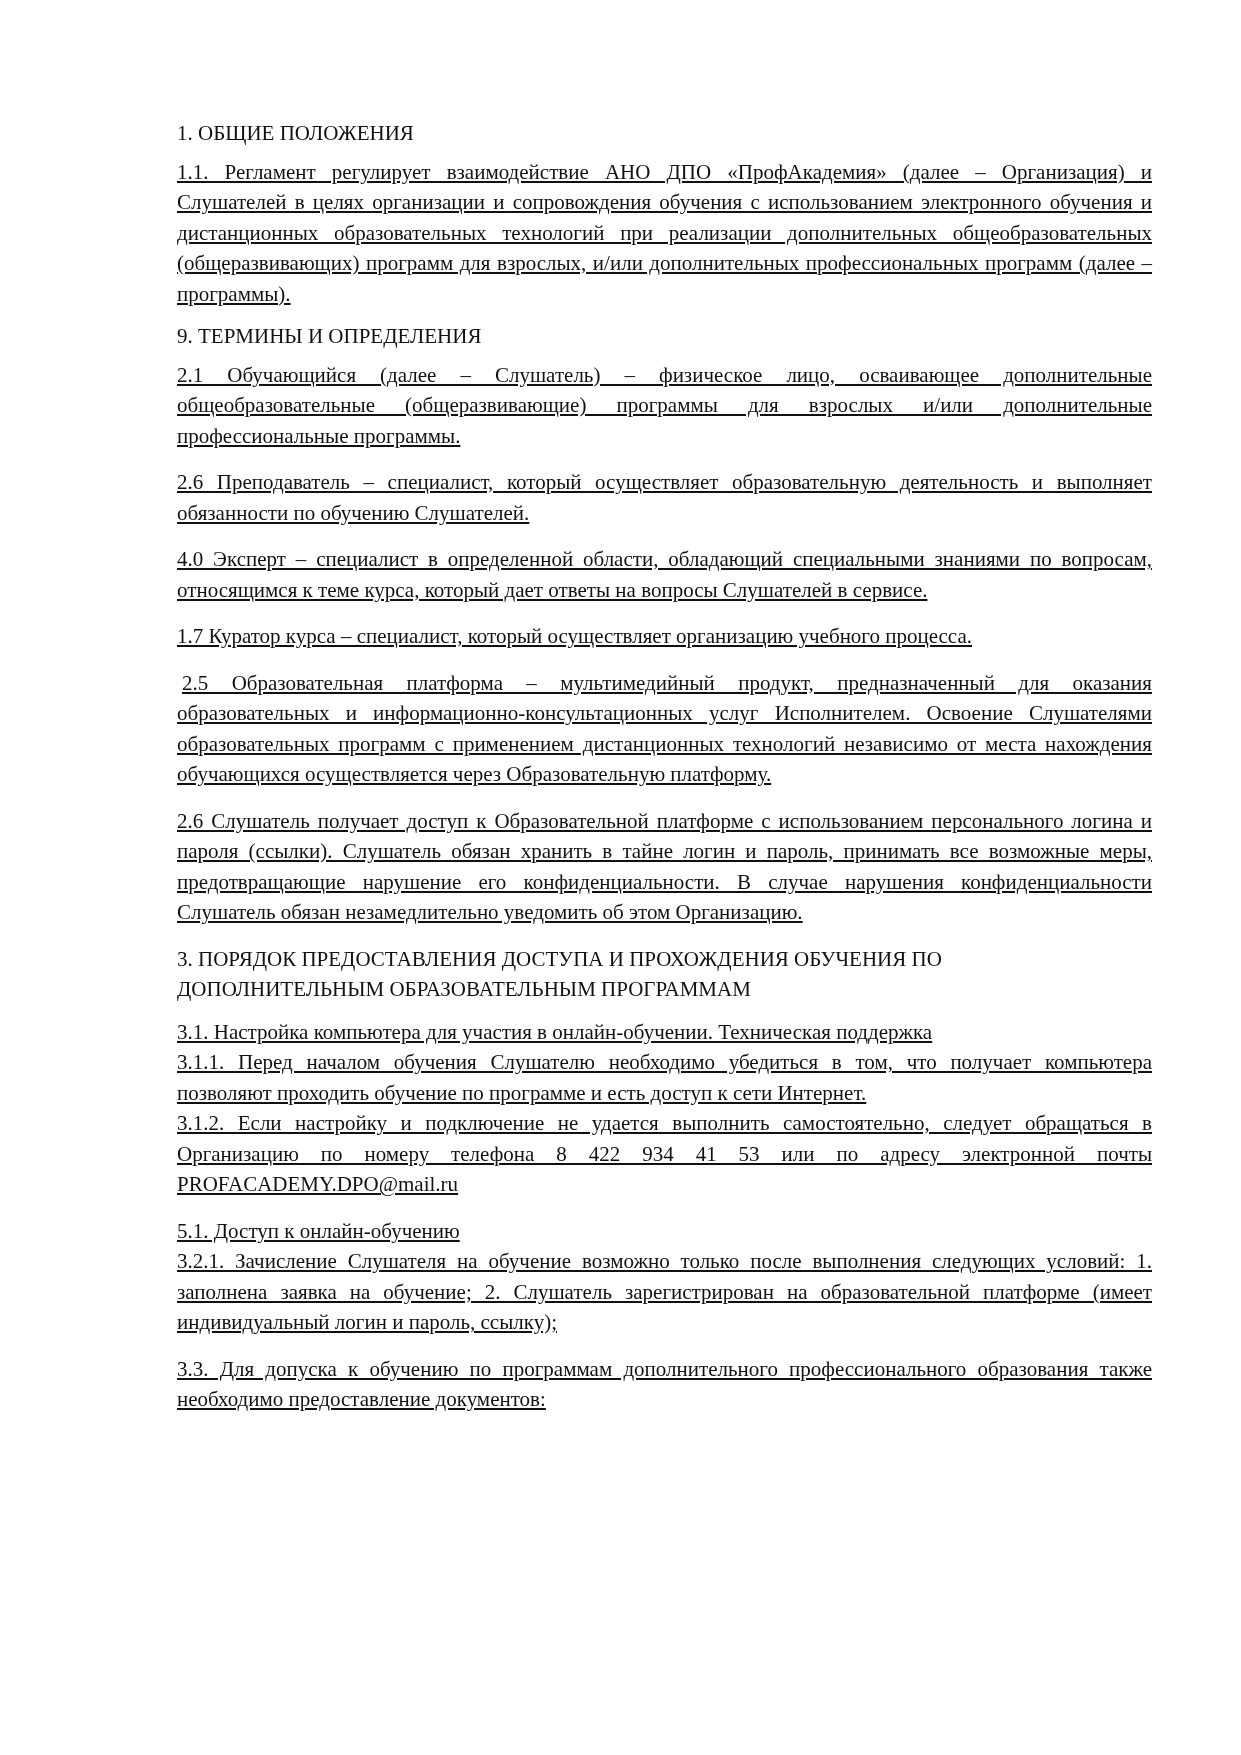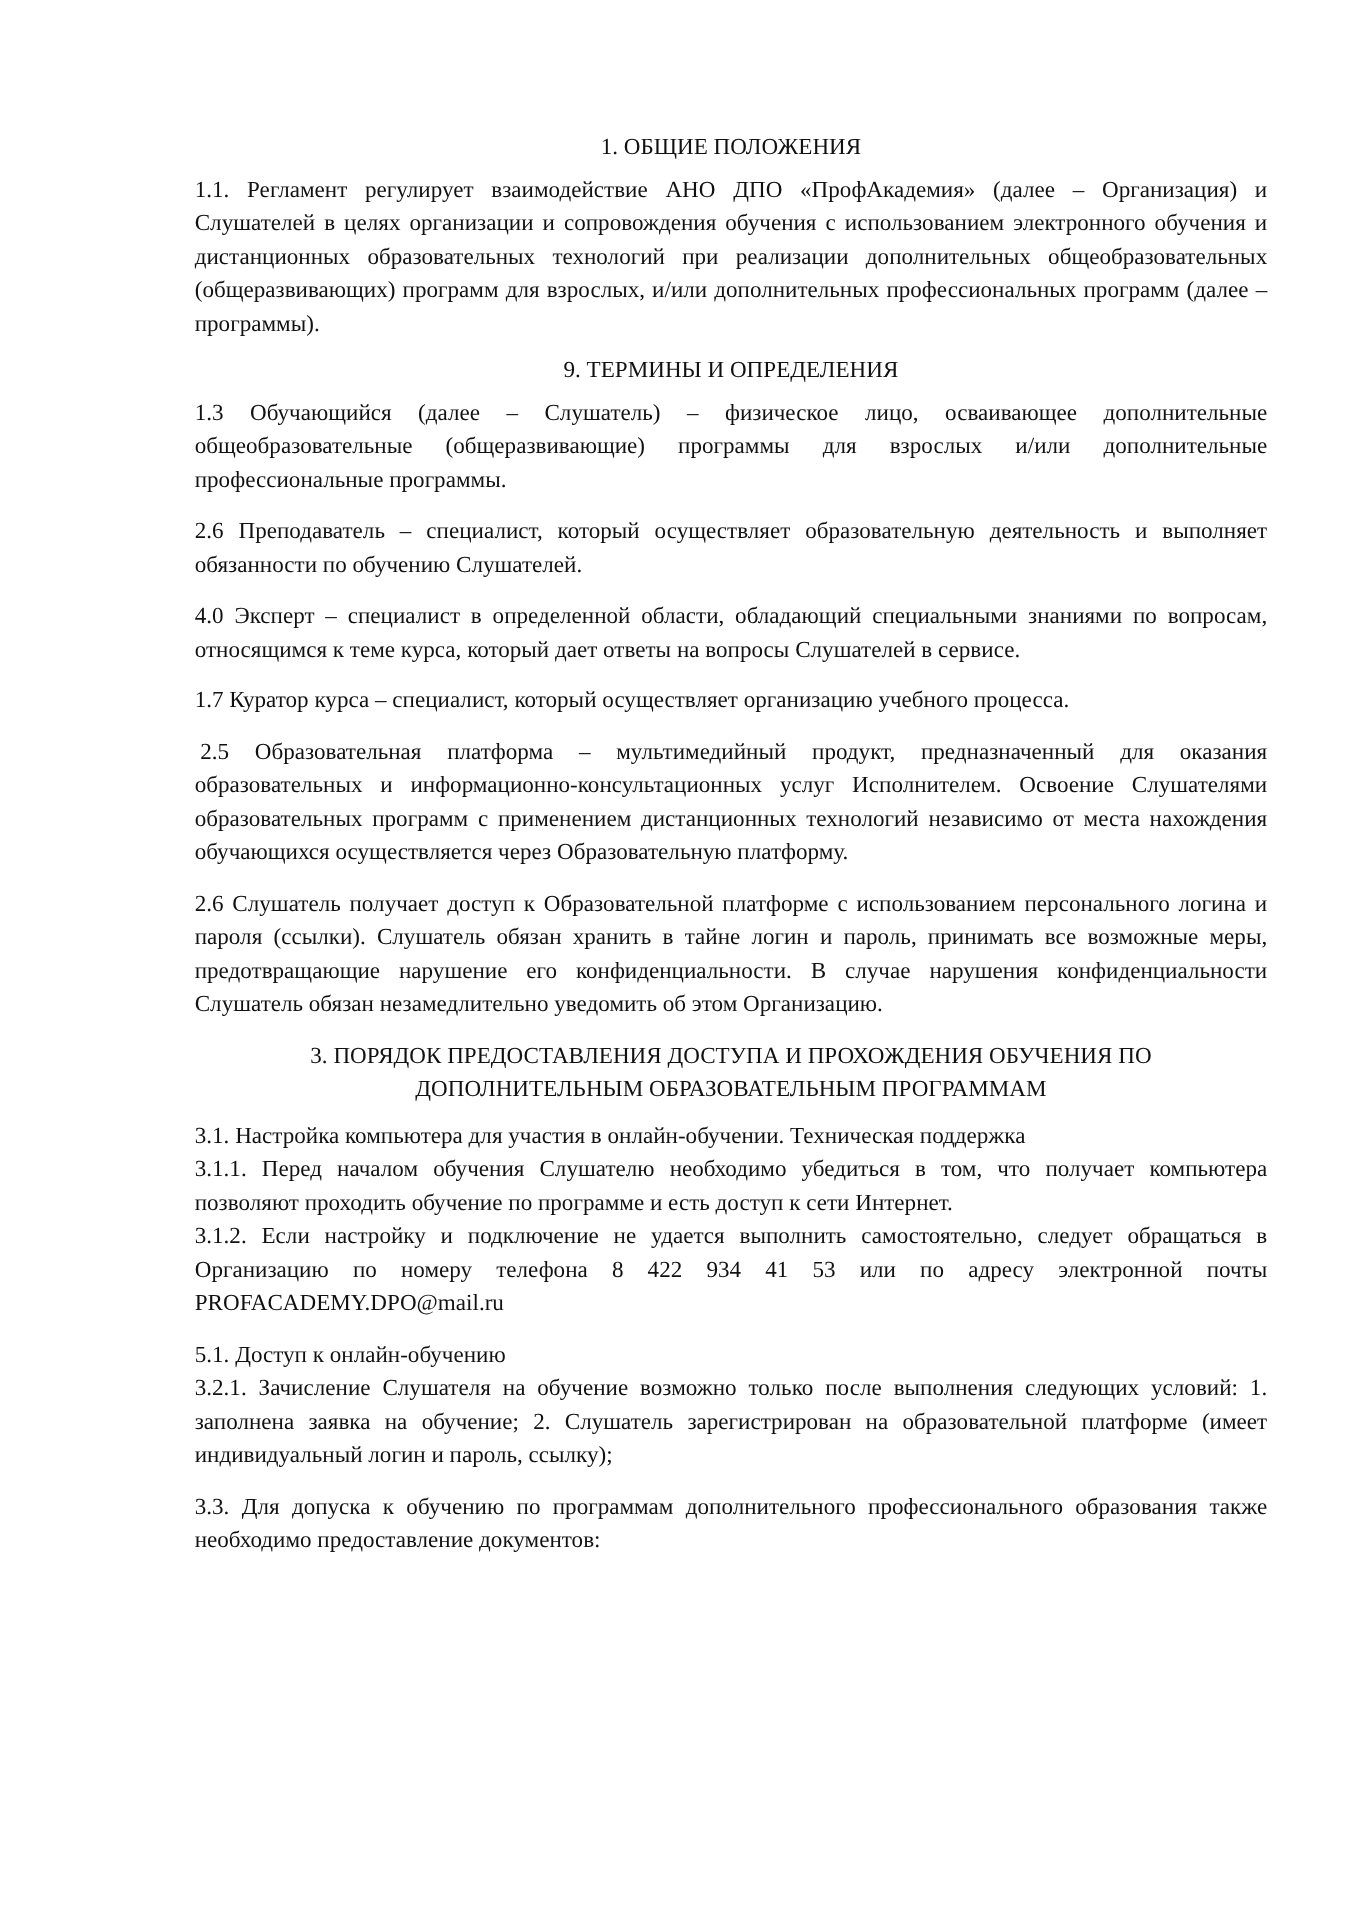--- a/index.html
+++ b/index.html
@@ -2,36 +2,36 @@
 <html><head>
 <meta charset="utf-8">
 <style>
   html, body { margin: 0; padding: 0; background: #ffffff; }
   body { width: 1241px; height: 1755px; position: relative; overflow: hidden; }
   .page {
     position: absolute; left: 177px; top: 118px; width: 975px;
     font-family: "Liberation Serif", "DejaVu Serif", serif;
     font-size: 21px; line-height: 30.5px; color: #111;
   }
-  .h { text-align: center; margin: 0 0 8px 0; font-weight: normal; font-size: 21px; }
-  p { margin: 0; text-align: justify; text-align-last: left; }
+  .h { margin: 0 0 8px 0; font-weight: normal; font-size: 21px; }
+  p { margin: 0; text-align: justify; text-align-last: left; text-decoration: underline; }
   .gap { margin-bottom: 16px; }
   .gap-s { margin-bottom: 12px; }
   .indent1 { text-indent: 5px; }
 </style>
 </head>
 <body>
 
 <div class="page">
 
   <h2 class="h">1. ОБЩИЕ ПОЛОЖЕНИЯ</h2>
   <p class="gap-s">1.1. Регламент регулирует взаимодействие АНО ДПО «ПрофАкадемия» (далее – Организация) и Слушателей в целях организации и сопровождения обучения с использованием электронного обучения и дистанционных образовательных технологий при реализации дополнительных общеобразовательных (общеразвивающих) программ для взрослых, и/или дополнительных профессиональных программ (далее – программы).</p>
 
   <h2 class="h">9. ТЕРМИНЫ И ОПРЕДЕЛЕНИЯ</h2>
-  <p class="gap">1.3 Обучающийся (далее – Слушатель) – физическое лицо, осваивающее дополнительные общеобразовательные (общеразвивающие) программы для взрослых и/или дополнительные профессиональные программы.</p>
+  <p class="gap">2.1 Обучающийся (далее – Слушатель) – физическое лицо, осваивающее дополнительные общеобразовательные (общеразвивающие) программы для взрослых и/или дополнительные профессиональные программы.</p>
   <p class="gap">2.6 Преподаватель – специалист, который осуществляет образовательную деятельность и выполняет обязанности по обучению Слушателей.</p>
   <p class="gap">4.0 Эксперт – специалист в определенной области, обладающий специальными знаниями по вопросам, относящимся к теме курса, который дает ответы на вопросы Слушателей в сервисе.</p>
   <p class="gap">1.7 Куратор курса – специалист, который осуществляет организацию учебного процесса.</p>
   <p class="gap indent1">2.5 Образовательная платформа – мультимедийный продукт, предназначенный для оказания образовательных и информационно-консультационных услуг Исполнителем. Освоение Слушателями образовательных программ с применением дистанционных технологий независимо от места нахождения обучающихся осуществляется через Образовательную платформу.</p>
   <p class="gap">2.6 Слушатель получает доступ к Образовательной платформе с использованием персонального логина и пароля (ссылки). Слушатель обязан хранить в тайне логин и пароль, принимать все возможные меры, предотвращающие нарушение его конфиденциальности. В случае нарушения конфиденциальности Слушатель обязан незамедлительно уведомить об этом Организацию.</p>
 
   <div class="h" style="margin-bottom:12px;">
     <div>3. ПОРЯДОК ПРЕДОСТАВЛЕНИЯ ДОСТУПА И ПРОХОЖДЕНИЯ ОБУЧЕНИЯ ПО</div>
     <div>ДОПОЛНИТЕЛЬНЫМ ОБРАЗОВАТЕЛЬНЫМ ПРОГРАММАМ</div>
   </div>

